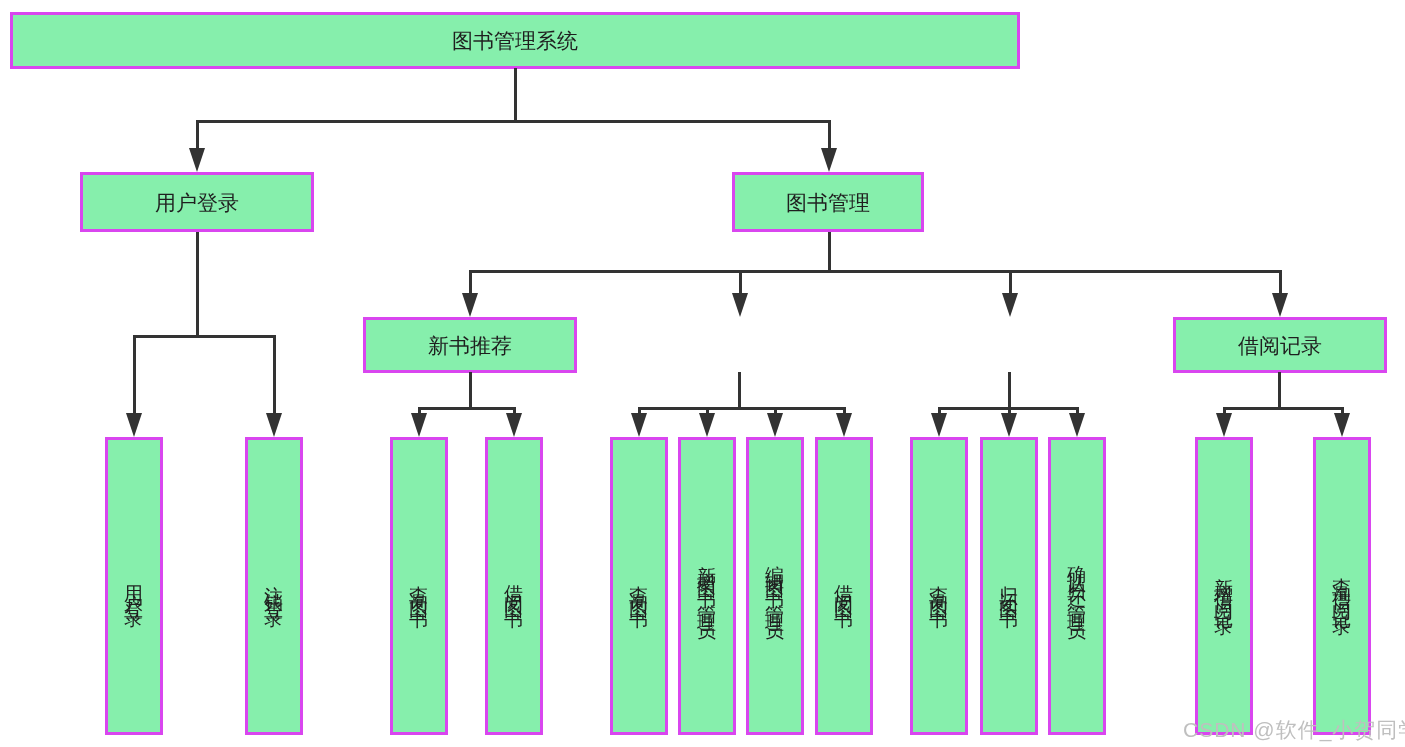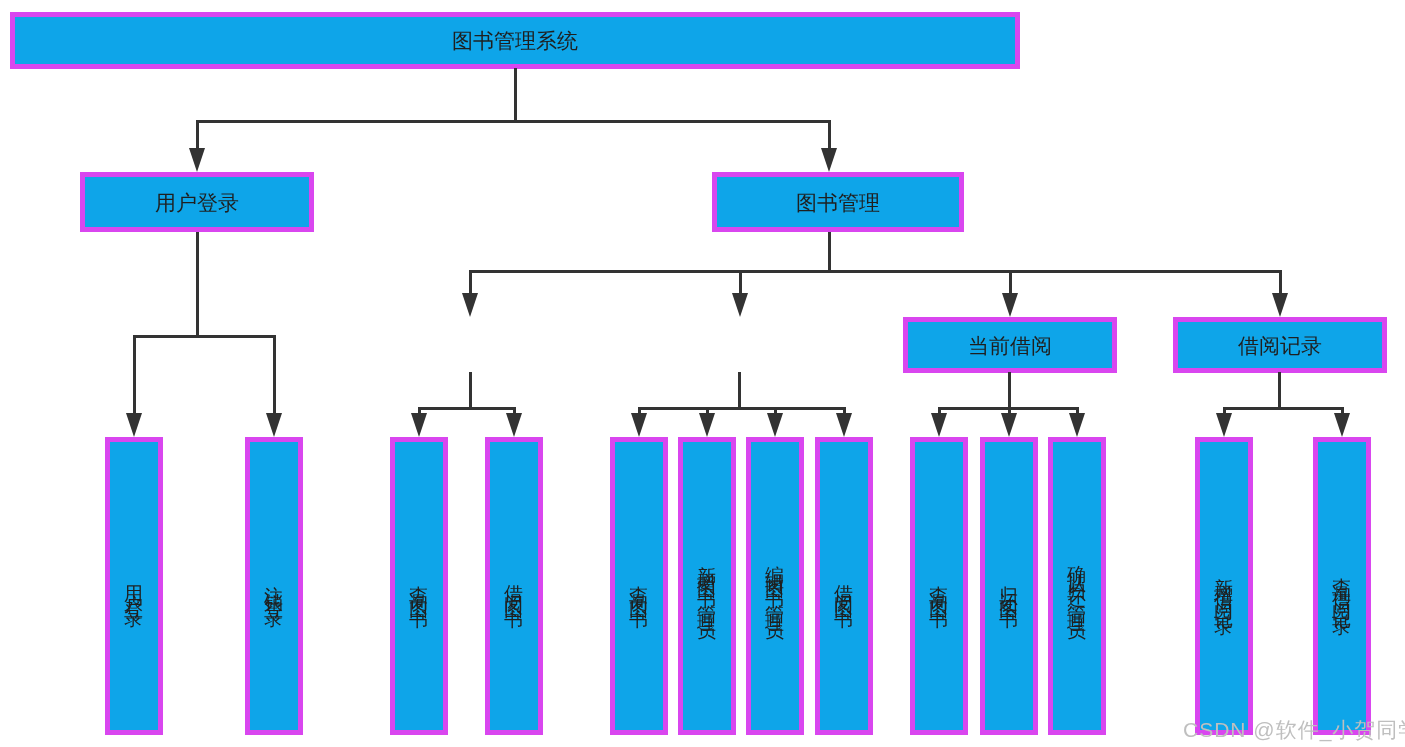--- a/index.html
+++ b/index.html
@@ -3,22 +3,22 @@
 <meta charset="utf-8">
 <style>
   html,body{margin:0;padding:0;}
   body{
     width:1405px;height:747px;position:relative;background:#ffffff;
     font-family:"Liberation Sans","DejaVu Sans",sans-serif;
     overflow:hidden;
   }
   .canvas{position:absolute;left:0;top:0;width:1405px;height:747px;}
   .box{
-    position:absolute;box-sizing:border-box;background:#0ea5e9;
-    border:5px solid #d946ef;color:#1f1f1f;
+    position:absolute;box-sizing:border-box;background:#86efac;
+    border:3px solid #d946ef;color:#1f1f1f;
     display:flex;align-items:center;justify-content:center;
     font-size:21px;line-height:1;white-space:nowrap;
   }
   .vbox{
     writing-mode:vertical-rl;
     font-size:19px;letter-spacing:8px;white-space:normal;line-height:1;
   }
   .vline,.hline{position:absolute;background:#333333;}
   .vline{width:3px;}
   .hline{height:3px;}
@@ -34,23 +34,23 @@
   }
 </style>
 </head>
 <body>
 
 <div class="canvas">
 
   <div class="box" style="left:10px;top:12px;width:1010px;height:57px;">图书管理系统</div>
 
   <div class="box" style="left:80px;top:172px;width:234px;height:60px;">用户登录</div>
-  <div class="box" style="left:712px;top:172px;width:252px;height:60px;">图书管理</div>
+  <div class="box" style="left:732px;top:172px;width:192px;height:60px;">图书管理</div>
 
-  <div class="box" style="left:903px;top:317px;width:214px;height:56px;">当前借阅</div>
+  <div class="box" style="left:363px;top:317px;width:214px;height:56px;">新书推荐</div>
   <div class="box" style="left:1173px;top:317px;width:214px;height:56px;">借阅记录</div>
 
   <div class="box vbox" style="left:105px;top:437px;width:58px;height:298px;">用户登录</div>
   <div class="box vbox" style="left:245px;top:437px;width:58px;height:298px;">注销登录</div>
 
   <div class="box vbox" style="left:390px;top:437px;width:58px;height:298px;">查询图书</div>
   <div class="box vbox" style="left:485px;top:437px;width:58px;height:298px;">借阅图书</div>
 
   <div class="box vbox" style="left:610px;top:437px;width:58px;height:298px;">查询图书</div>
   <div class="box vbox" style="left:678px;top:437px;width:58px;height:298px;">新增图书（管理员）</div>

